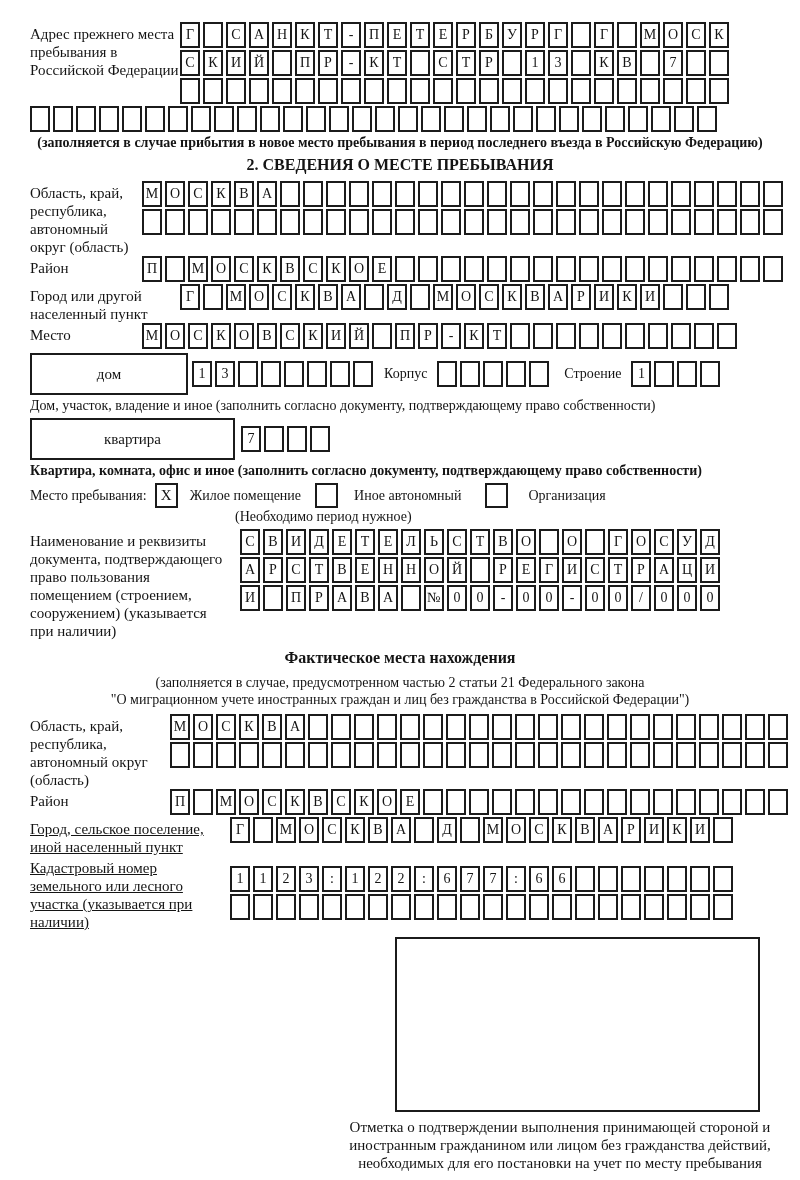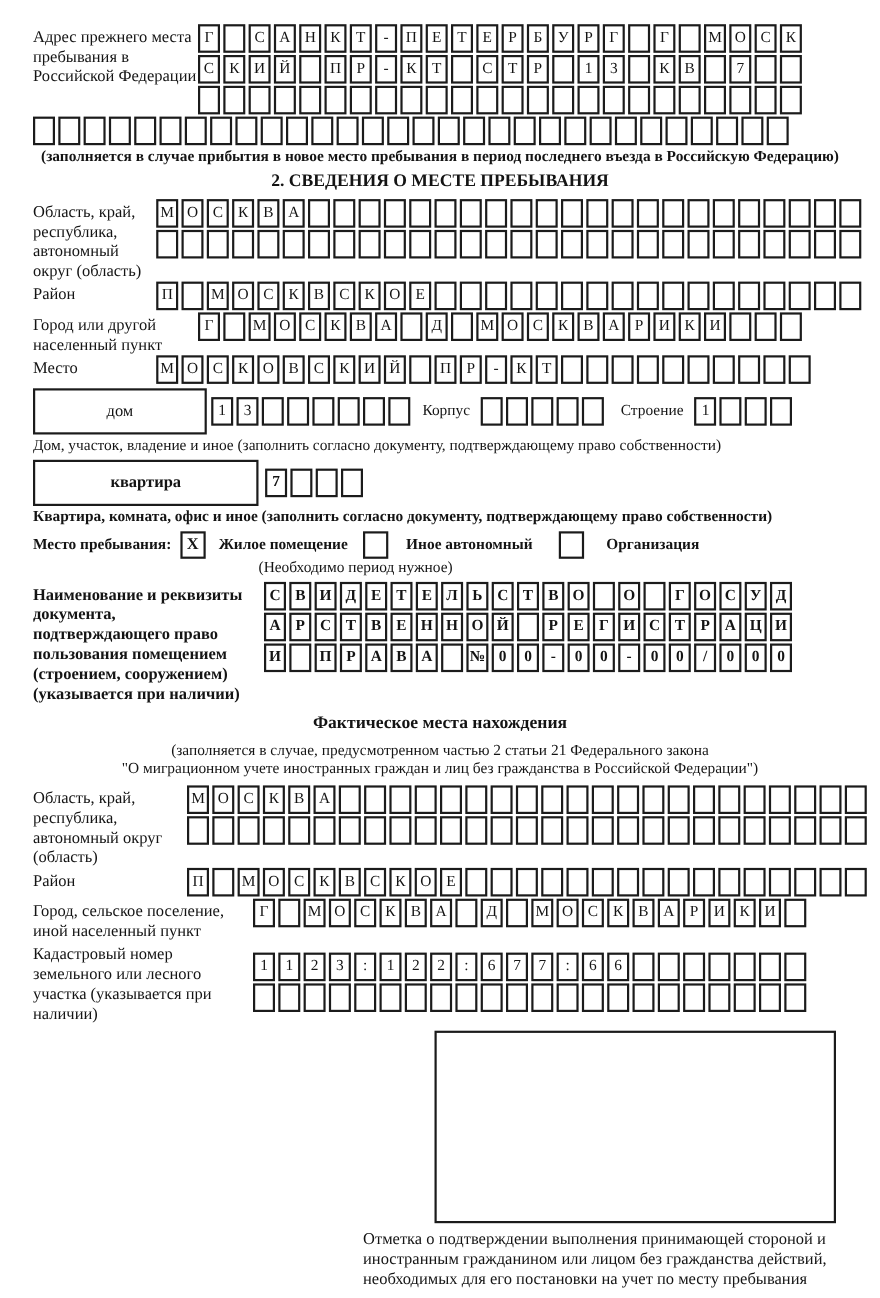--- a/index.html
+++ b/index.html
@@ -12,21 +12,21 @@
   .page { padding:22px 30px 0 30px; width:800px; }
 
   .hdr { text-align:right; font-size:15px; line-height:18px; margin-bottom:16px; margin-right:28px; }
 
   .frow { display:flex; align-items:flex-start; }
   .vcenter { align-items:center; }
   .lbl { font-size:15px; line-height:18px; flex-shrink:0; padding-top:3px; }
   .lw150 { width:150px; }
   .lw112 { width:112px; }
   .lw140 { width:140px; }
-  .lw200 { width:200px; padding-right:16px; }
+  .lw200 { width:200px; padding-right:16px;text-decoration:underline; }
   .lw210 { width:210px; padding-right:8px; }
 
   .cellcol { display:flex; flex-direction:column; }
   .cellrow { display:flex; margin-bottom:2px; }
   .cell {
     width:20px; height:26px; border:2px solid #1b1b1b; margin-right:3px;
     flex-shrink:0; font-size:14px; line-height:21px; text-align:center;
   }
   .fullrow { margin-left:0; }
 
@@ -40,29 +40,29 @@
   }
   .db { width:158px; margin-right:4px; }
   .kvb { width:205px; margin-right:6px; }
   .inline-lbl { font-size:14px; flex-shrink:0; }
 
   .chk {
     width:23px; height:25px; border:2px solid #1b1b1b; flex-shrink:0;
     font-size:15px; line-height:21px; text-align:center;
   }
 
-  .mt2{margin-top:2px;} .mt4{margin-top:4px;font-weight:bold;} .mt8{margin-top:8px;} .mb4{margin-bottom:4px;font-weight:bold;} .mb6{margin-bottom:6px;}
+  .mt2{margin-top:2px;} .mt4{margin-top:4px;} .mt8{margin-top:8px;} .mb4{margin-bottom:4px;font-weight:bold;} .mb6{margin-bottom:6px;}
 
   .stamp-box {
     margin-left:365px; margin-top:6px; width:365px; height:175px;
     border:2px solid #1b1b1b;
   }
   .stamp-note {
     margin-left:300px; width:460px; margin-top:6px;
-    font-size:15px; line-height:18px; text-align:left;
+    font-size:15px; line-height:18px; text-align:center;
   }
 </style>
 </head>
 <body>
 
 <div class="page">
 
 
   <div class="frow">
     <div class="lbl lw150">Адрес прежнего места пребывания в Российской Федерации</div>

